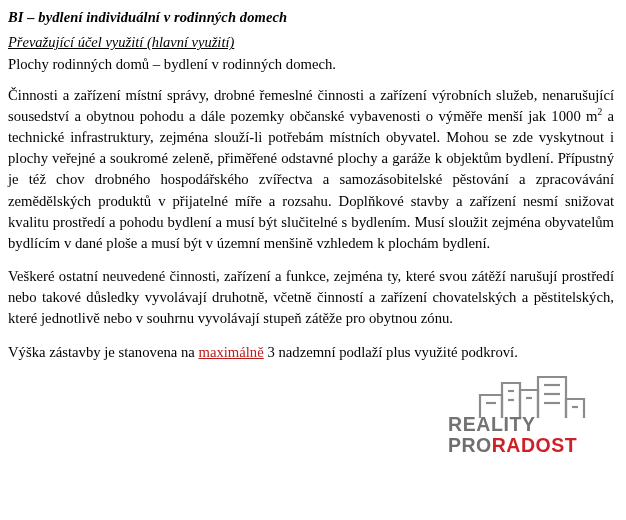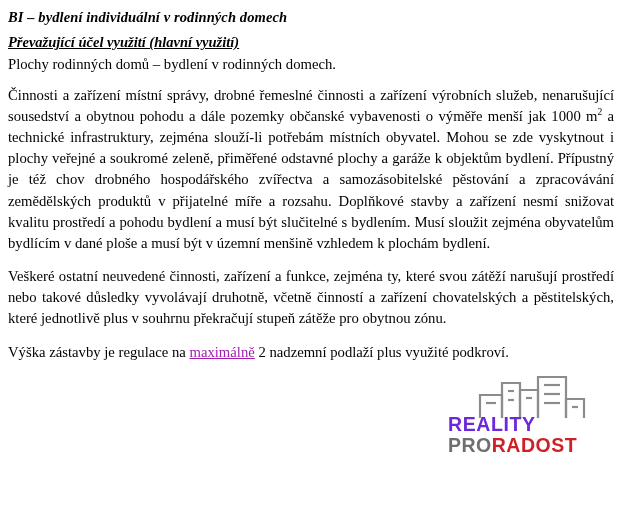--- a/index.html
+++ b/index.html
@@ -25,21 +25,21 @@
   h1.doc-title {
     font-size: 14.5px;
     font-weight: bold;
     font-style: italic;
     margin: 0 0 7px 0;
     line-height: 1.2;
     letter-spacing: 0.1px;
   }
   .section-head {
     font-size: 14.5px;
-    font-weight: bold;
+    font-weight: normal;
     font-style: italic;
     text-decoration: underline;
     margin: 0 0 2px 0;
     line-height: 1.25;
   }
   .para {
     font-size: 14.7px;
     line-height: 1.44;
     margin: 0 0 10px 0;
     text-align: justify;
@@ -48,21 +48,21 @@
   }
   .para.tight {
     margin-bottom: 12px;
   }
   sup {
     font-size: 9.5px;
     vertical-align: super;
     line-height: 0;
   }
   .link {
-    color: #a21caf;
+    color: #b91c1c;
   }
   
   .watermark {
     position: absolute;
     right: 8px;
     bottom: 6px;
     width: 170px;
     height: 74px;
     pointer-events: none;
   }
@@ -79,21 +79,21 @@
     top: 42px;
     width: 170px;
     text-align: left;
     font-family: "Liberation Sans", sans-serif;
     line-height: 1.0;
   }
   .wm-line1 {
     font-size: 19.5px;
     font-weight: bold;
     letter-spacing: 0.6px;
-    color: #6d28d9;
+    color: #737373;
     display: block;
   }
   .wm-line2 {
     font-size: 19.5px;
     font-weight: bold;
     letter-spacing: 0.5px;
     display: block;
     margin-top: 1px;
   }
   .wm-pro { color: #6f6f6f; }
@@ -106,24 +106,24 @@
 
   <h1 class="doc-title">BI – bydlení individuální v rodinných domech</h1>
 
   <div class="section-head">Převažující účel využití (hlavní využití)</div>
   <p class="para">Plochy rodinných domů – bydlení v rodinných domech.</p>
 
   <p class="para tight">
     <span>Činnosti a zařízení místní správy, drobné řemeslné činnosti a zařízení výrobních služeb, nenarušující sousedství a obytnou pohodu a dále pozemky občanské vybavenosti o výměře menší jak </span><span>1000 m</span><sup>2</sup><span> a technické infrastruktury, zejména slouží-li potřebám místních obyvatel. Mohou se zde vyskytnout i plochy veřejné a soukromé zeleně, přiměřené odstavné plochy a garáže k objektům bydlení. Přípustný je též chov drobného hospodářského zvířectva a samozásobitelské pěstování a zpracovávání zemědělských produktů v přijatelné míře a rozsahu. Doplňkové stavby a zařízení nesmí snižovat kvalitu prostředí a pohodu bydlení a musí být slučitelné s bydlením. Musí sloužit zejména obyvatelům bydlícím v dané ploše a musí být v územní menšině vzhledem k plochám bydlení.</span>
   </p>
 
-  <p class="para tight">Veškeré ostatní neuvedené činnosti, zařízení a funkce, zejména ty, které svou zátěží narušují prostředí nebo takové důsledky vyvolávají druhotně, včetně činností a zařízení chovatelských a pěstitelských, které jednotlivě plus v souhrnu překračují stupeň zátěže pro obytnou zónu.</p>
+  <p class="para tight">Veškeré ostatní neuvedené činnosti, zařízení a funkce, zejména ty, které svou zátěží narušují prostředí nebo takové důsledky vyvolávají druhotně, včetně činností a zařízení chovatelských a pěstitelských, které jednotlivě nebo v souhrnu vyvolávají stupeň zátěže pro obytnou zónu.</p>
 
   <p class="para">
-    <span>Výška zástavby je regulace na </span><a class="link" href="#">maximálně</a><span> 2 nadzemní podlaží plus využité podkroví.</span>
+    <span>Výška zástavby je stanovena na </span><a class="link" href="#">maximálně</a><span> 3 nadzemní podlaží plus využité podkroví.</span>
   </p>
 
   <div class="watermark">
     <svg class="wm-skyline" viewBox="0 0 112 46">
       <g fill="none" stroke="#8c8c8c" stroke-width="2.2">
         <path d="M4 45 L4 22 L26 22 L26 45"></path>
         <path d="M26 45 L26 10 L44 10 L44 45"></path>
         <path d="M44 45 L44 17 L62 17 L62 45"></path>
         <path d="M62 45 L62 4 L90 4 L90 45"></path>
         <path d="M90 45 L90 26 L108 26 L108 45"></path>

